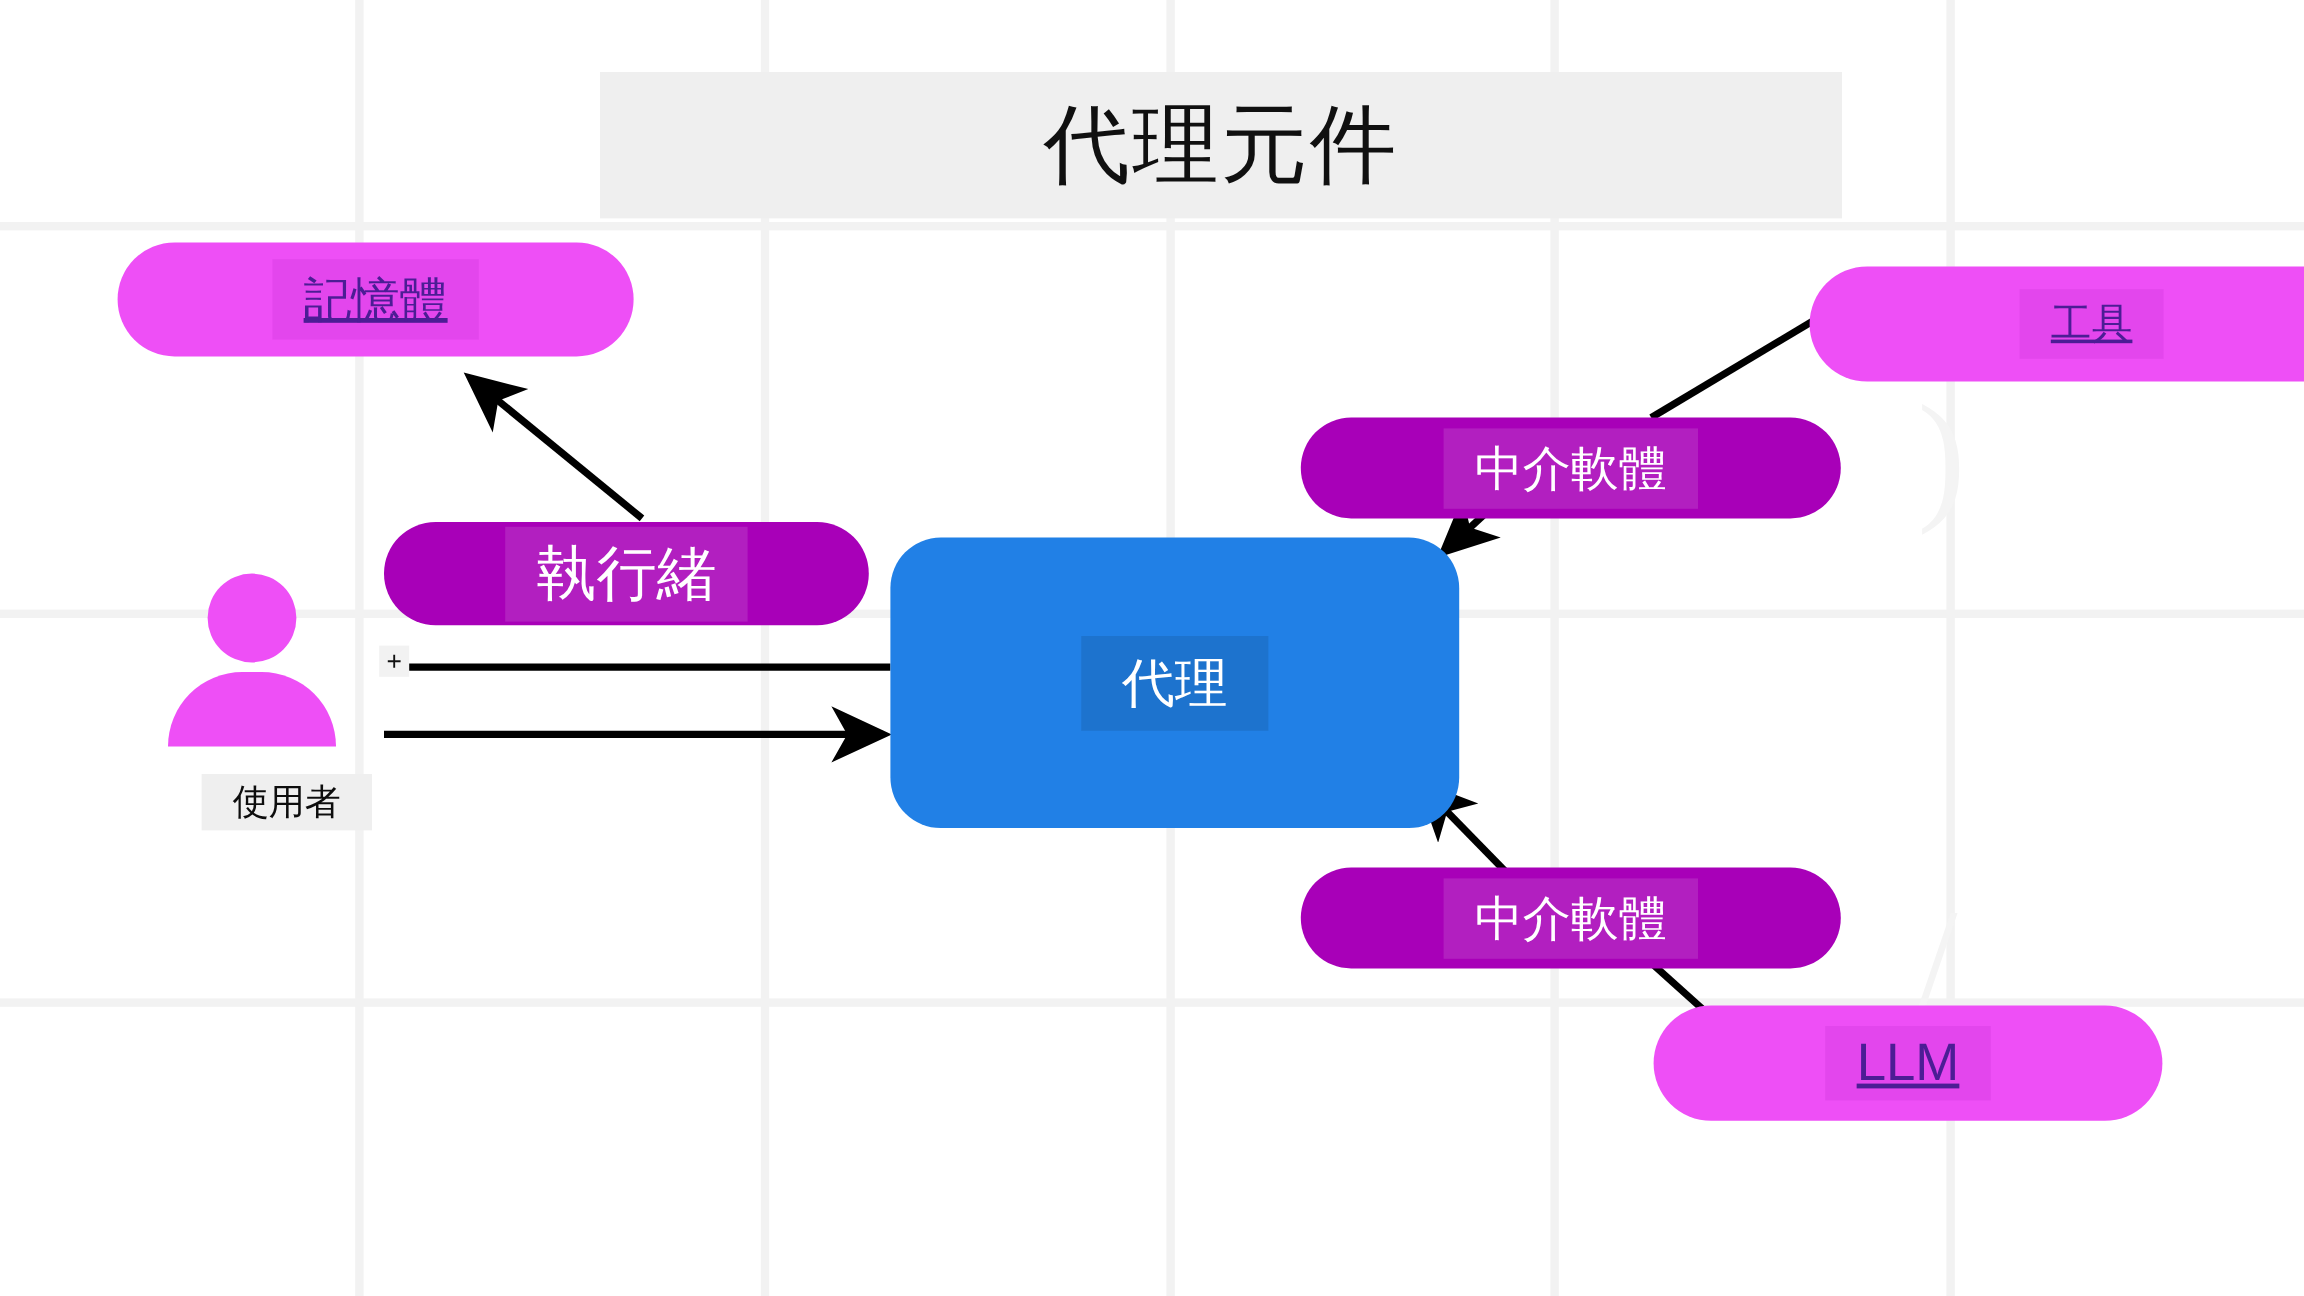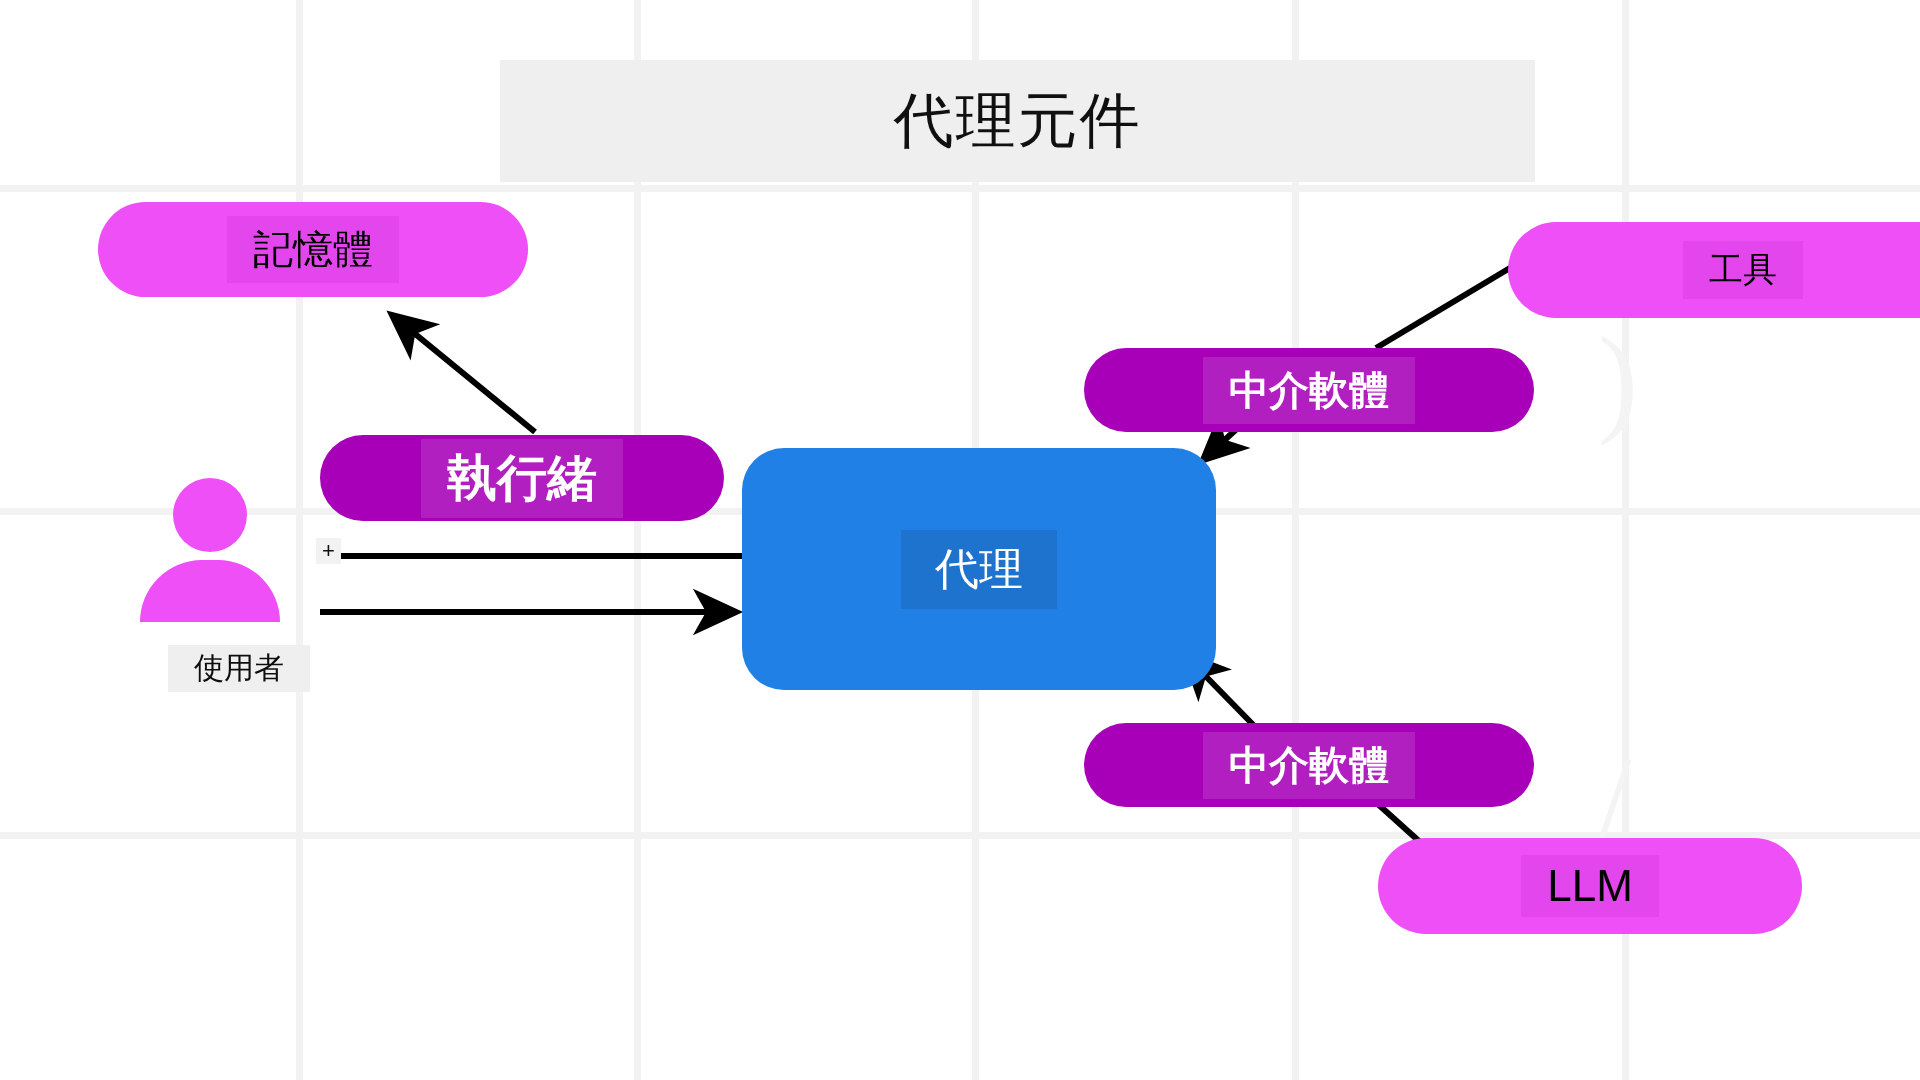--- a/index.html
+++ b/index.html
@@ -67,29 +67,29 @@
   }
 
   
   .pill-magenta {
     background: #ee4ff6;
     border-radius: 70px;
     color: #000000;
   }
   .pill-magenta .hl {
     background: rgba(190, 40, 205, 0.22);
-    color: #000000;
+    color: #4c1d95;
+    text-decoration: underline;
   }
 
   
   .pill-purple {
     background: #a800b8;
     border-radius: 70px;
     color: #ffffff;
-    font-weight: bold;
   }
   .pill-purple .hl {
     background: rgba(255, 255, 255, 0.12);
     color: #ffffff;
   }
 
   
   .box-blue {
     background: #2180e6;
     border-radius: 42px;
@@ -165,21 +165,21 @@
     left: 500px;
     top: 60px;
     width: 1035px;
     height: 122px;
     background: #efefef;
     display: flex;
     align-items: center;
     justify-content: center;
   }
   #title-text {
-    font-size: 60px;
+    font-size: 72px;
     font-weight: 400;
     color: #101010;
     letter-spacing: 2px;
     white-space: nowrap;
   }
   #footer-banner {
     position: absolute;
     left: 70px;
     top: 968px;
     width: 1222px;

